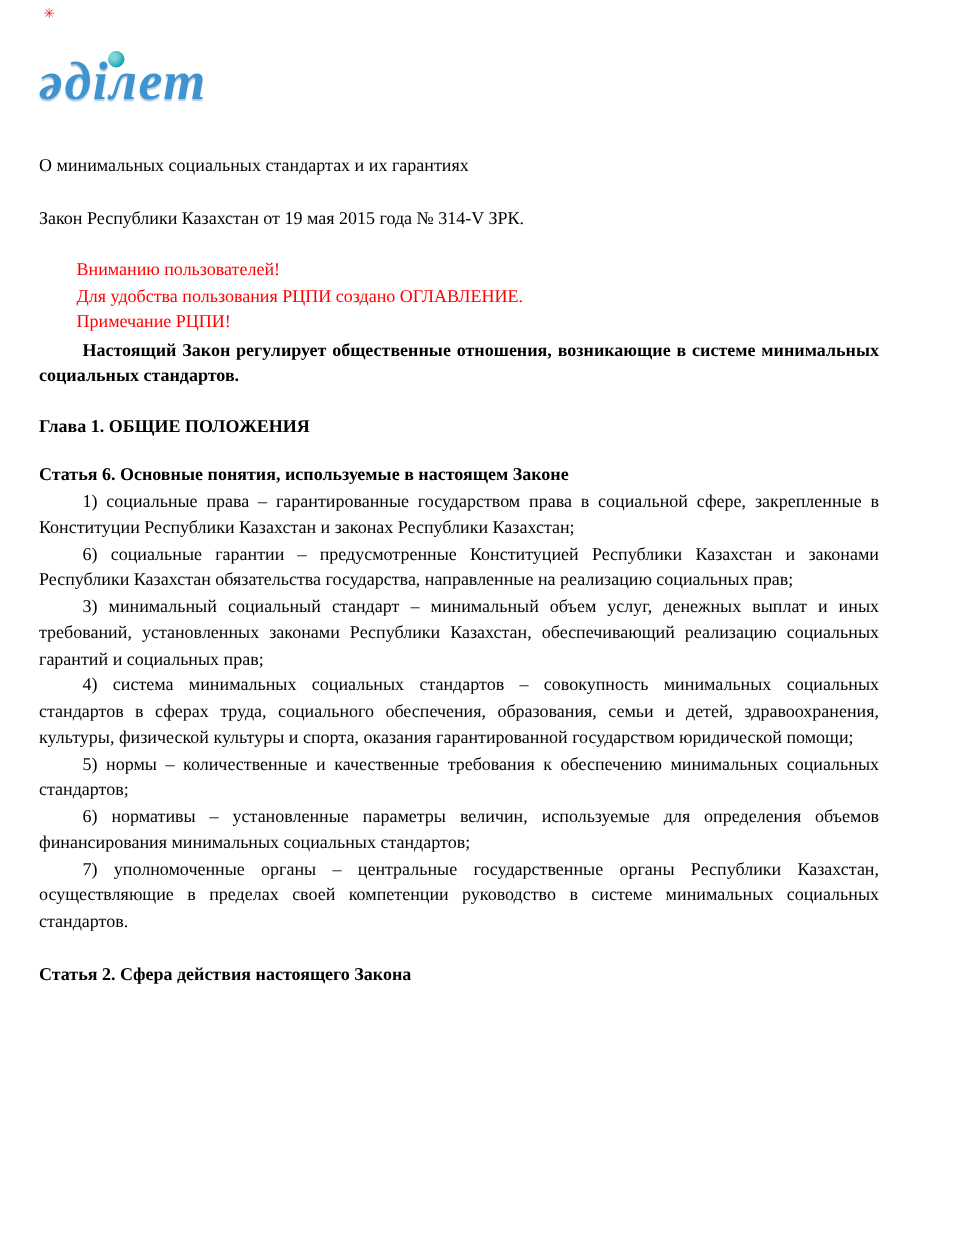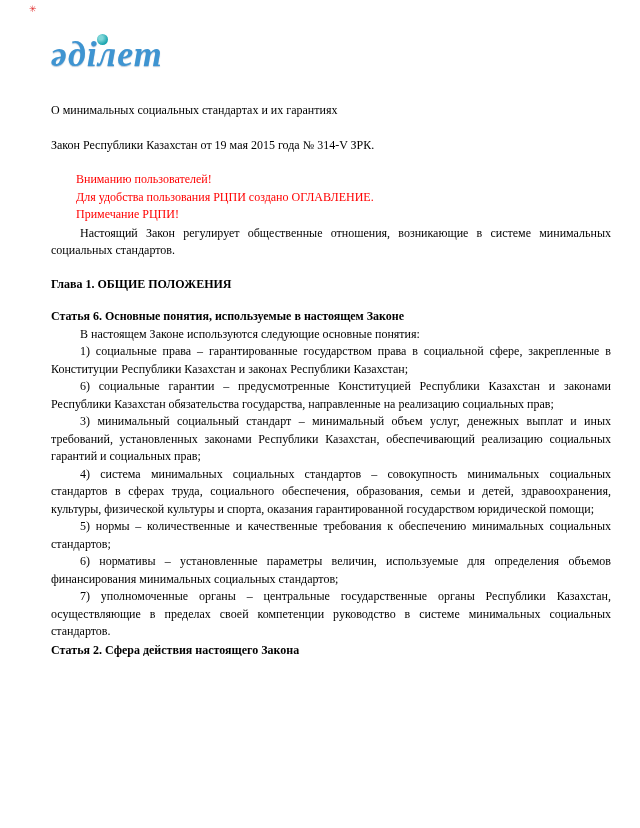--- a/index.html
+++ b/index.html
@@ -11,21 +11,21 @@
     font-size:12px;
     line-height:17.5px;
     color:#000000;
     overflow:hidden;
   }
   .corner-mark{
     position:absolute; left:29px; top:5px;
     color:#e03030; font-size:9px; line-height:9px;
   }
   .content{
-    position:absolute; left:51px; top:0; width:560px;
+    position:absolute; left:26px; top:0; width:560px;
   }
   .logo{
     position:relative;
     margin-top:32px;
     height:46px;
     font-style:italic;
     font-weight:bold;
     font-size:36px;
     line-height:44px;
     letter-spacing:1px;
@@ -44,28 +44,28 @@
   }
   .doc-subtitle{ margin:17px 0 0 0; }
   .notices{ margin-top:17px; }
   .notice{ color:#ff0000; margin:0 0 0 25px; }
   .link-line{ margin:0 0 0 25px; }
   .link-line .link{ color:#1414cc; }
   .link-line .link-suffix{ color:#000000; }
   .para{
     margin:0; text-align:justify; text-indent:29px;
   }
-  .intro-para{ margin-top:1px; }
+  .intro-para{ margin-top:1px;font-weight:bold; }
   .chapter-title{
     font-weight:bold; margin:16px 0 0 0;
   }
   .article-title{
     font-weight:bold; margin:15px 0 0 0;
   }
-  .article-title.tight{ margin-top:1px; }
+  .article-title.tight{ margin-top:18px; }
 </style>
 </head>
 <body>
 
 <div class="page">
 
   <div class="corner-mark">✳</div>
 
   <div class="content">
 
@@ -83,21 +83,20 @@
       <p class="notice">Для удобства пользования РЦПИ создано ОГЛАВЛЕНИЕ.</p>
       <p class="notice">Примечание РЦПИ!</p>
     </div>
 
     <p class="para intro-para">Настоящий Закон регулирует общественные отношения, возникающие в системе минимальных социальных стандартов.</p>
 
     <p class="chapter-title">Глава 1. ОБЩИЕ ПОЛОЖЕНИЯ</p>
 
     <p class="article-title">Статья 6. Основные понятия, используемые в настоящем Законе</p>
 
-    <p class="para">В настоящем Законе используются следующие основные понятия:</p>
 
     <p class="para">1) социальные права – гарантированные государством права в социальной сфере, закрепленные в Конституции Республики Казахстан и законах Республики Казахстан;</p>
     <p class="para">6) социальные гарантии – предусмотренные Конституцией Республики Казахстан и законами Республики Казахстан обязательства государства, направленные на реализацию социальных прав;</p>
     <p class="para">3) минимальный социальный стандарт – минимальный объем услуг, денежных выплат и иных требований, установленных законами Республики Казахстан, обеспечивающий реализацию социальных гарантий и социальных прав;</p>
     <p class="para">4) система минимальных социальных стандартов – совокупность минимальных социальных стандартов в сферах труда, социального обеспечения, образования, семьи и детей, здравоохранения, культуры, физической культуры и спорта, оказания гарантированной государством юридической помощи;</p>
     <p class="para">5) нормы – количественные и качественные требования к обеспечению минимальных социальных стандартов;</p>
     <p class="para">6) нормативы – установленные параметры величин, используемые для определения объемов финансирования минимальных социальных стандартов;</p>
     <p class="para">7) уполномоченные органы – центральные государственные органы Республики Казахстан, осуществляющие в пределах своей компетенции руководство в системе минимальных социальных стандартов.</p>
 
     <p class="article-title tight">Статья 2. Сфера действия настоящего Закона</p>

